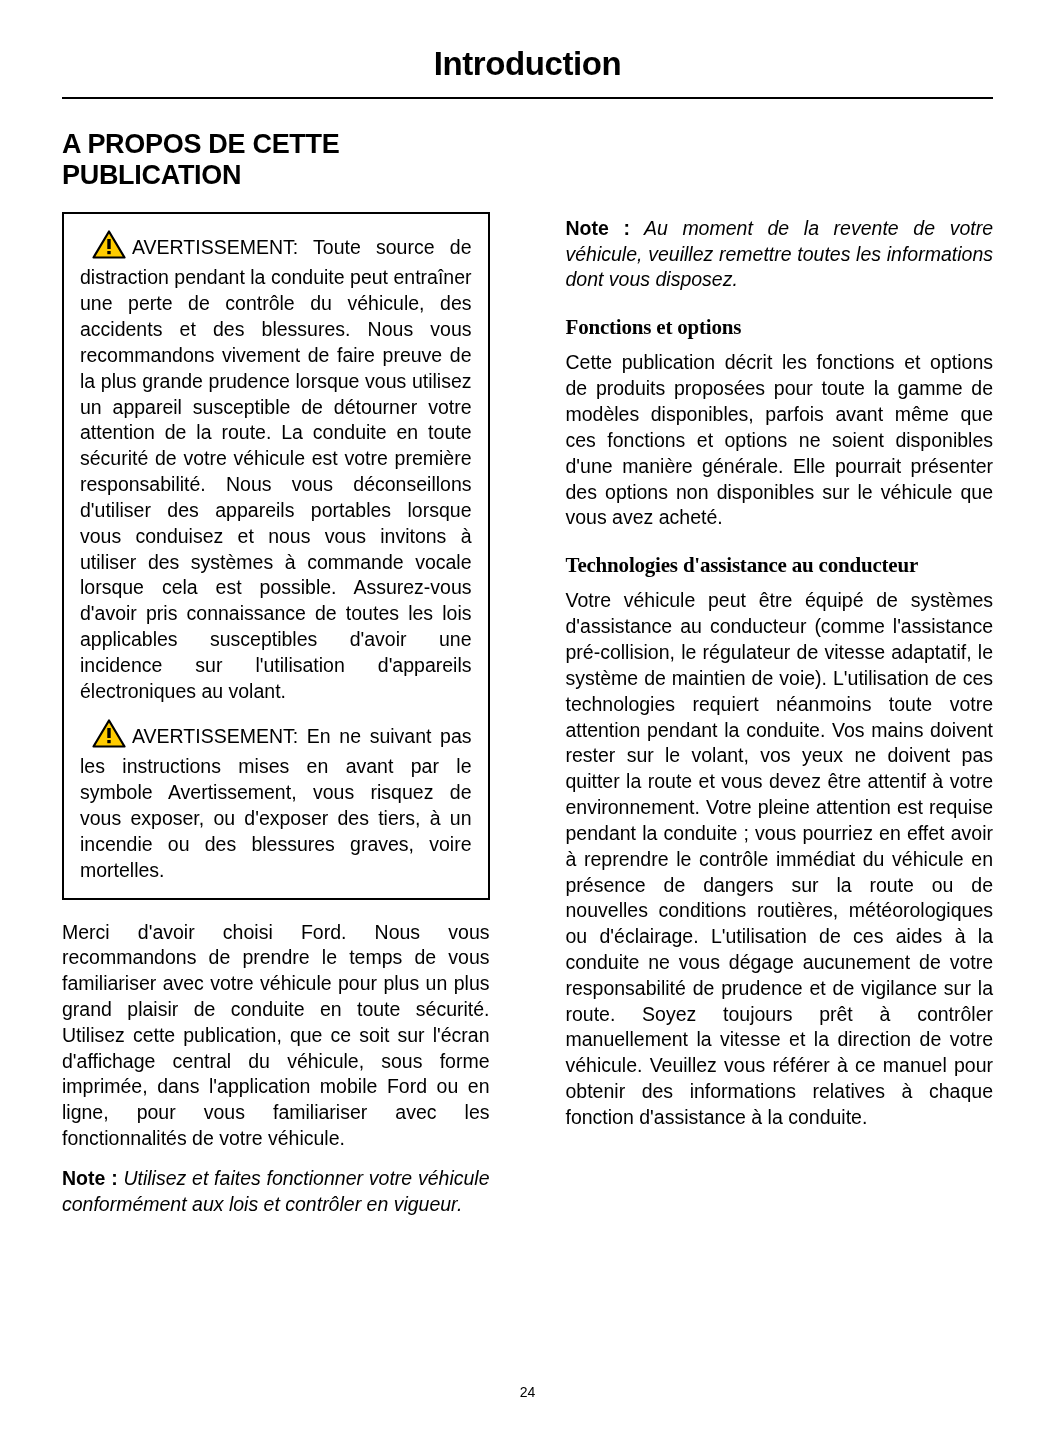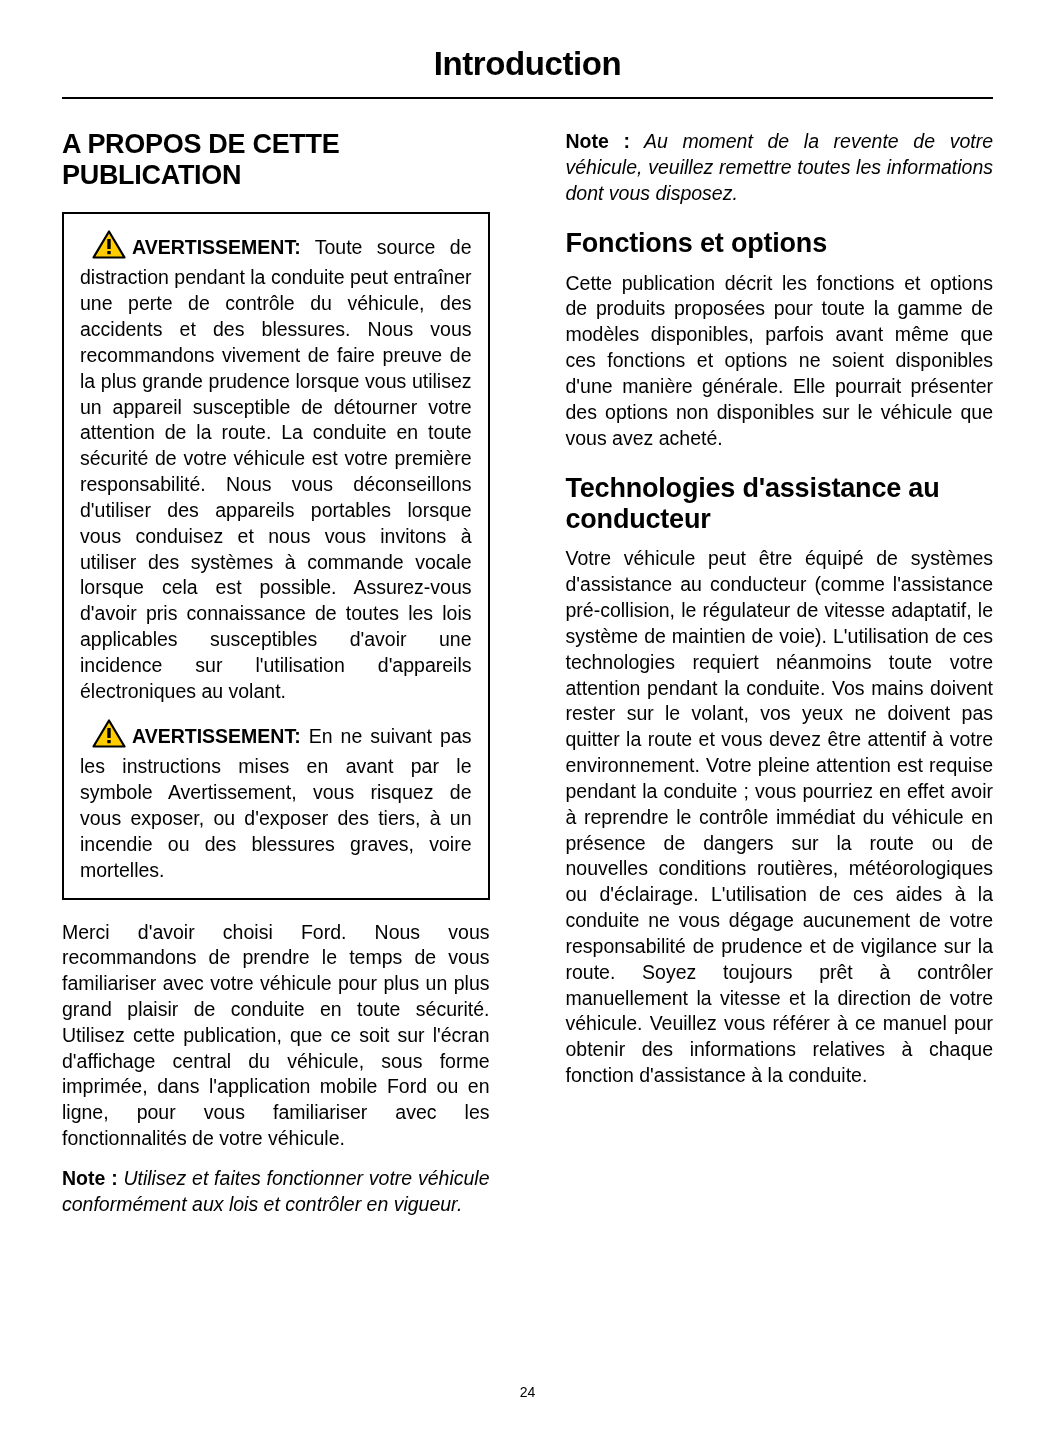--- a/index.html
+++ b/index.html
@@ -30,59 +30,60 @@
     padding-top: 45px;
     padding-bottom: 14px;
   }
   .header-rule {
     border-bottom: 2px solid #000;
     margin-bottom: 30px;
   }
   .columns {
     display: flex;
     gap: 76px;
-    align-items: flex-start;
+    align-items: center;
   }
   .col {
     width: 452px;
   }
   h1.section-title {
     font-size: 27px;
     font-weight: bold;
     letter-spacing: -0.3px;
     line-height: 1.16;
     margin: 0 0 20px 0;
     text-transform: uppercase;
   }
   h2.subhead {
-    font-size: 27px;
+    font-size: 21px;
     font-weight: bold;
     letter-spacing: -0.2px;
     line-height: 1.15;
     margin: 22px 0 11px 0;
+    font-family: Liberation Serif, serif;
   }
   p {
     font-size: 19.5px;
     line-height: 1.325;
     margin: 0 0 14px 0;
     text-align: justify;
     -webkit-hyphens: none;
     hyphens: none;
   }
   p.last { margin-bottom: 0; }
   .warning-box {
     border: 2px solid #000;
     padding: 16px 16px 14px 16px;
     margin-bottom: 20px;
   }
   .warning-box p {
     text-align: justify;
   }
   .warn-label {
-    font-weight: bold;
+    font-weight: normal;
   }
   .warn-icon {
     display: inline-block;
     vertical-align: -5px;
     margin-right: 6px;
     margin-left: 12px;
   }
   .note-label {
     font-weight: bold;
   }

